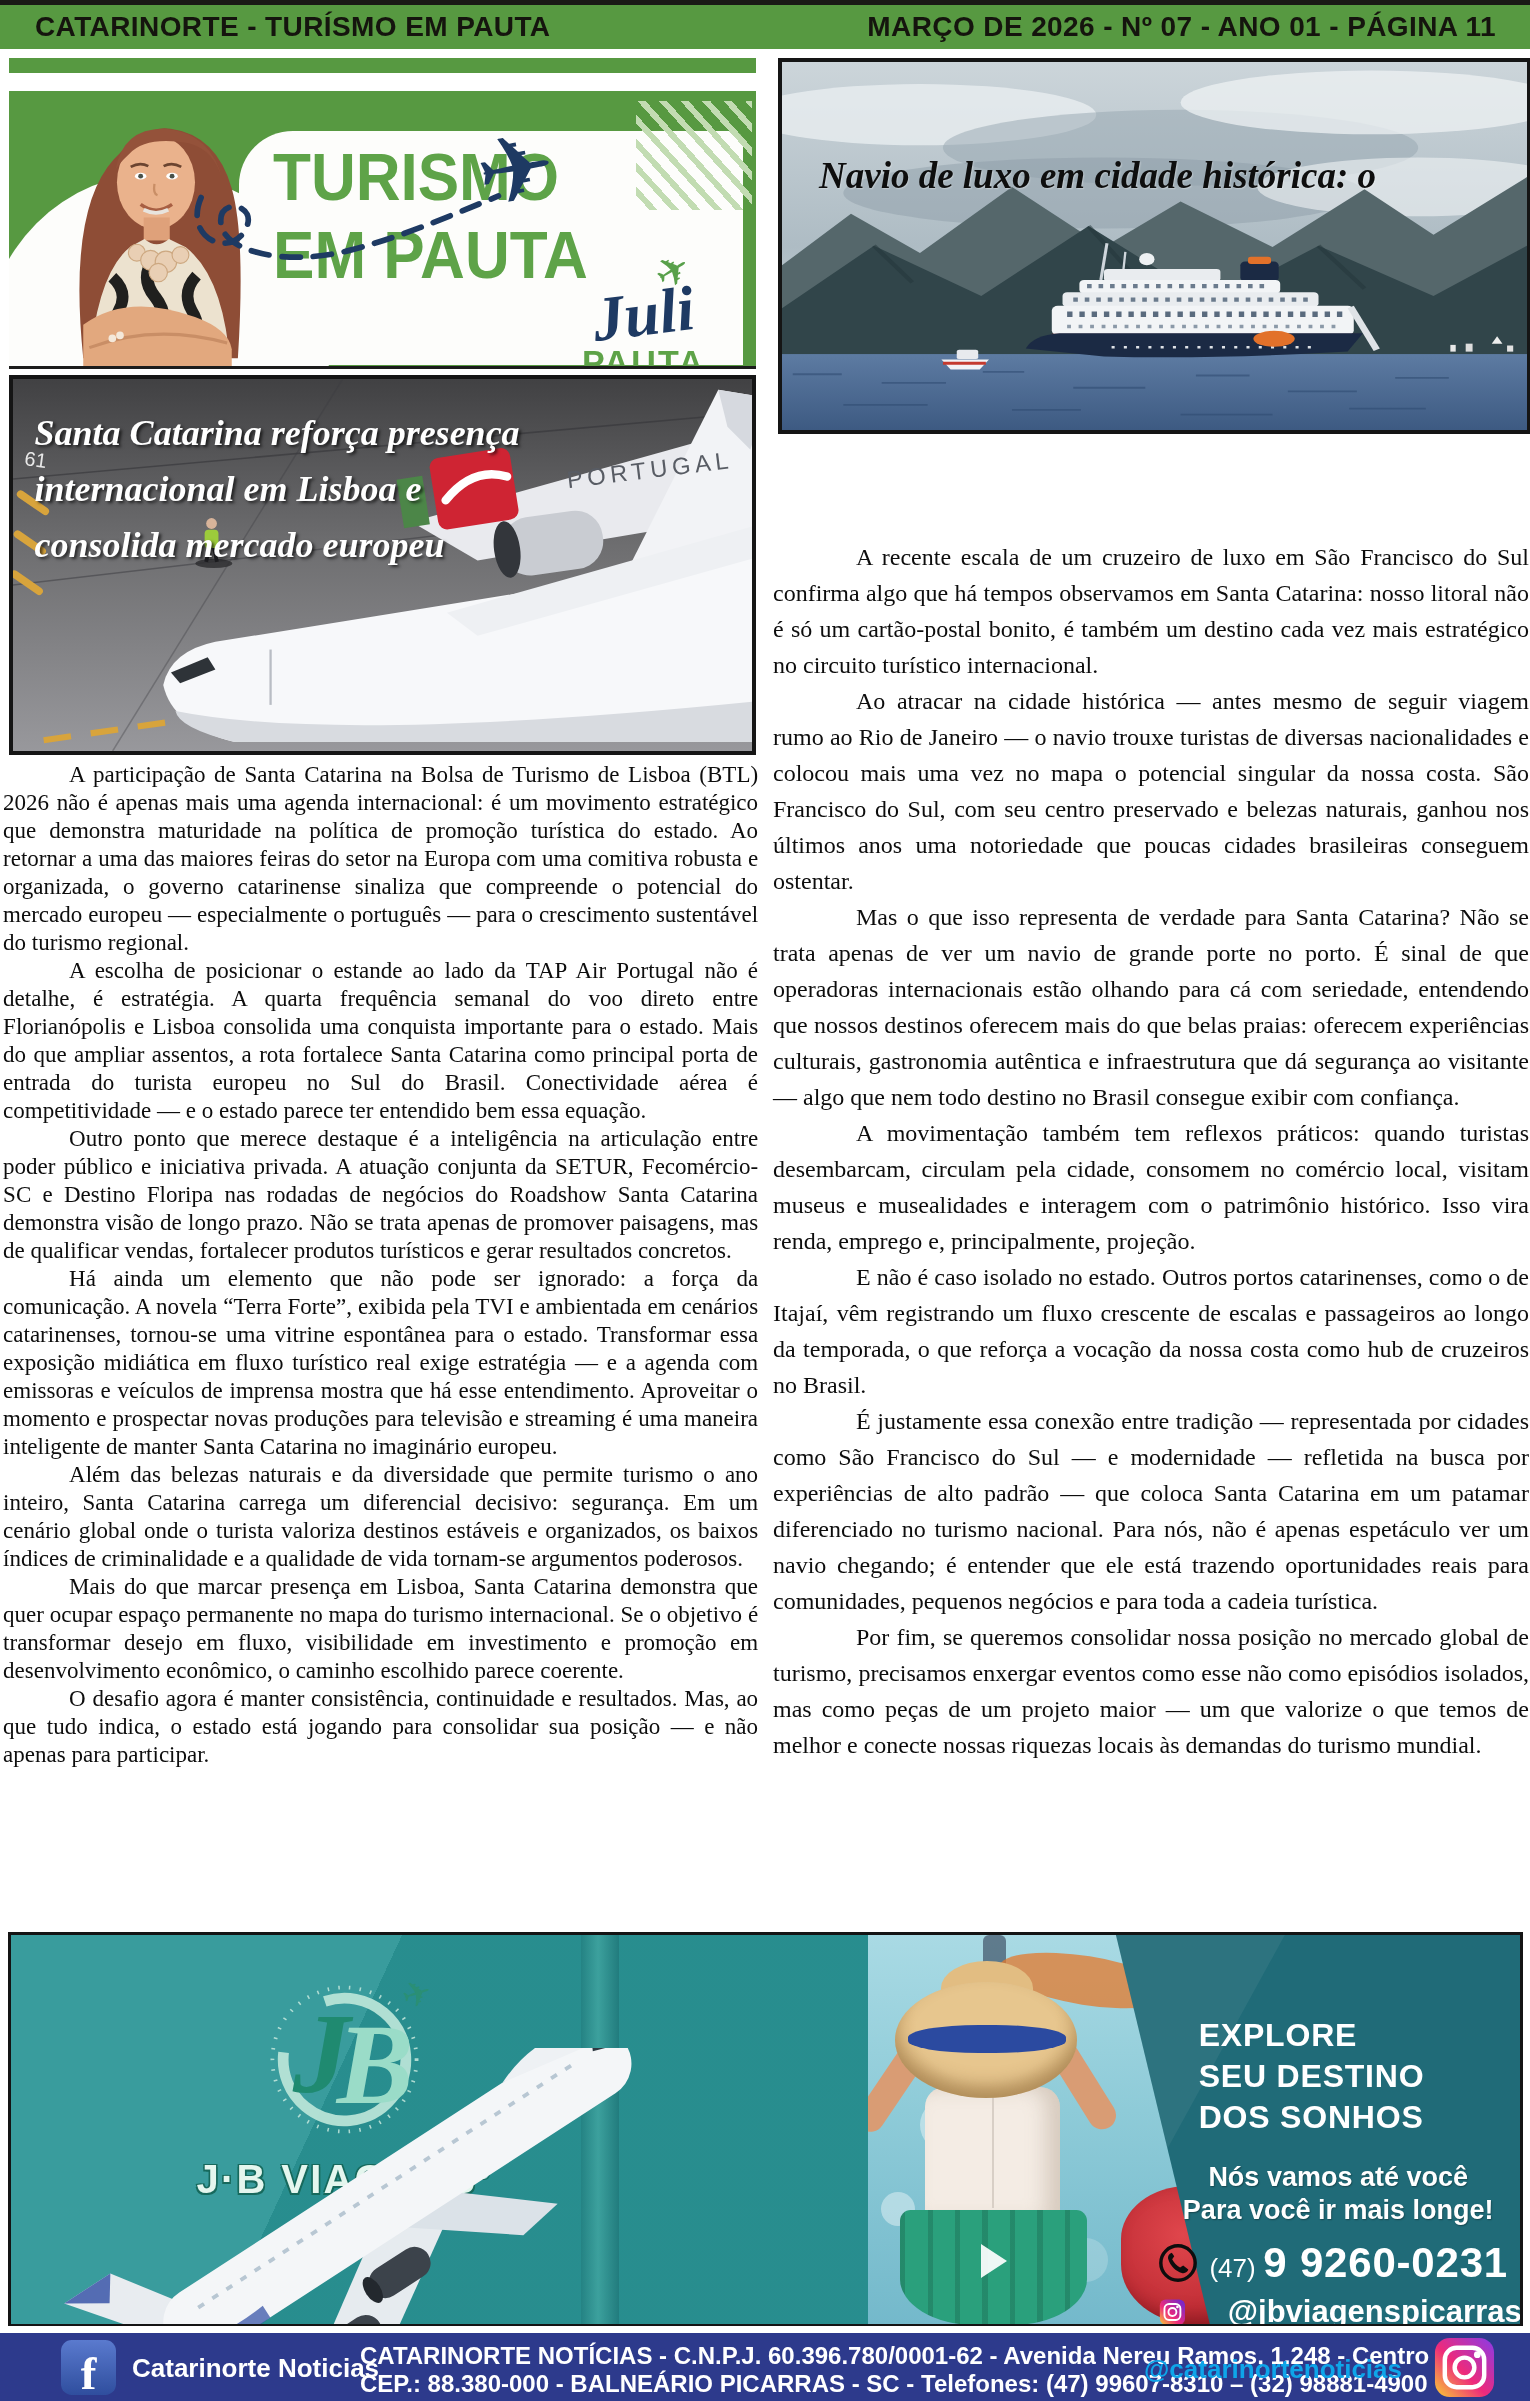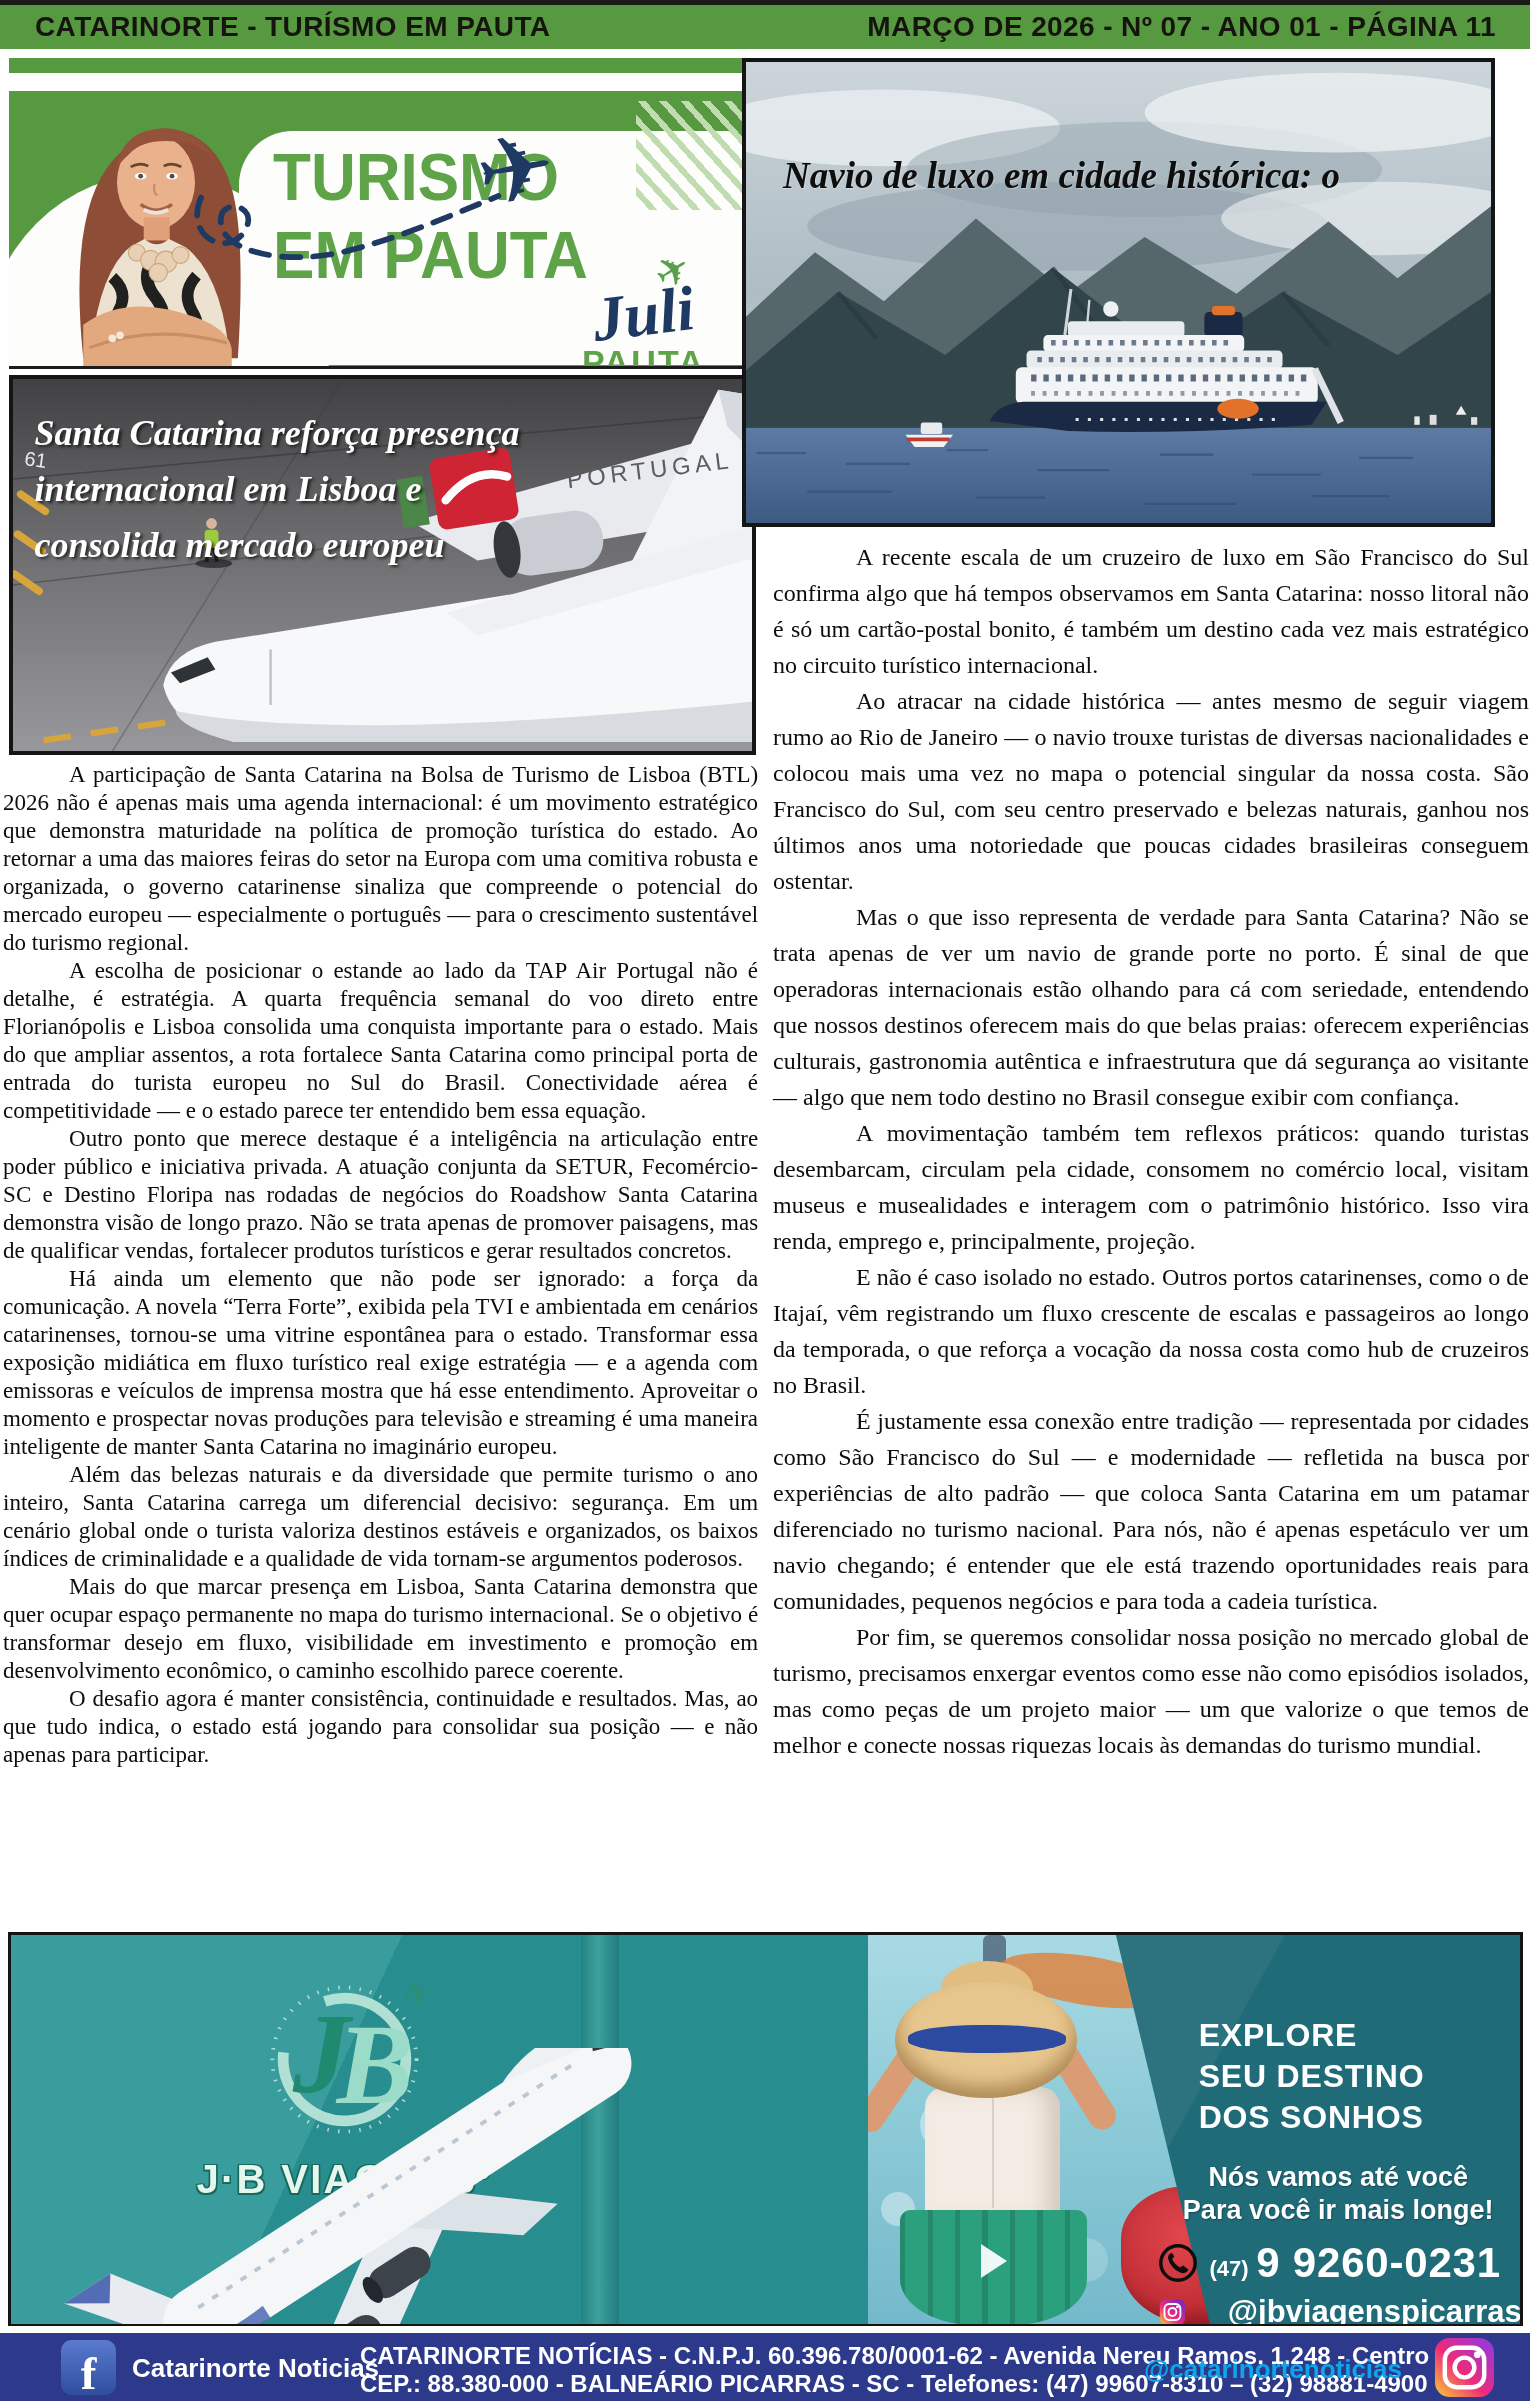--- a/index.html
+++ b/index.html
@@ -38,21 +38,21 @@
   .b-sig .last{display:block;margin-top:-3.1px;font-weight:800;font-size:34px;color:#5ea348;letter-spacing:2.3px;}
 
   
   .photoL{position:absolute;left:9.2px;top:375px;width:747px;height:380px;border:4.6px solid #151515;
           box-sizing:border-box;overflow:hidden;}
   .photoL svg.scene{position:absolute;left:0;top:0;width:100%;height:100%;}
   .headlineL{position:absolute;left:21.4px;top:26px;width:520px;
              font-family:"Liberation Serif",serif;font-style:italic;font-weight:bold;
              font-size:36px;line-height:56px;color:#ffffff;text-shadow:2.3px 2.3px 3.1px rgba(0,0,0,.65);}
 
-  .photoR{position:absolute;left:742px;top:58px;width:753px;height:469px;border:4.6px solid #151515;
+  .photoR{position:absolute;left:778px;top:58px;width:753px;height:376px;border:4.6px solid #151515;
           box-sizing:border-box;overflow:hidden;}
   .photoR svg.scene{position:absolute;left:0;top:0;width:100%;height:100%;}
   .headlineR{position:absolute;left:37px;top:83px;width:689px;
              font-family:"Liberation Serif",serif;font-style:italic;font-weight:bold;
              font-size:37px;line-height:61px;color:#0e0e0e;text-shadow:0.8px 0.8px 1.5px rgba(255,255,255,.35);}
 
   
   .bodyL{position:absolute;left:3.1px;top:761px;width:755px;}
   .bodyL p{margin:0;font-family:"Liberation Serif",serif;font-size:23px;line-height:28px;
            text-align:justify;text-indent:66px;color:#0d0d0d;}
@@ -107,21 +107,21 @@
 
   .ad-panel{position:absolute;left:1065px;top:0;width:447px;height:389px;background:#206b78;
             clip-path:polygon(9% 0,100% 0,100% 100%,30% 100%);}
   .ad-panel::after{content:"";position:absolute;left:21.4px;top:0;width:42%;height:58%;
             background:rgba(255,255,255,.06);clip-path:polygon(0 0,100% 0,34% 100%);}
   .ad-copy{position:absolute;left:1144px;top:80px;width:367px;color:#fff;}
   .ad-head{padding-left:44px;font-weight:800;font-size:32px;line-height:41px;letter-spacing:0.8px;}
   .ad-tags{margin-top:23px;text-align:center;font-size:27px;line-height:33px;font-weight:bold;
            text-shadow:0.8px 0.8px 1.5px rgba(0,0,0,.35);}
   .ad-phone{display:flex;align-items:center;margin-top:12.2px;padding-left:1.5px;}
-  .ad-phone .area{font-size:22px;font-weight:bold;margin:10.7px 7.7px 0 9.2px;}
+  .ad-phone .area{font-size:26px;font-weight:normal;margin:10.7px 7.7px 0 9.2px;}
   .ad-phone .num{font-size:42px;font-weight:800;letter-spacing:0.8px;}
   .ad-insta{display:flex;align-items:center;margin-top:6.1px;padding-left:4.6px;gap:10.7px;}
   .ad-insta .handle{font-size:31px;font-weight:bold;margin-left:31px;}
 
   
   .gapline{position:absolute;left:0;top:2326px;width:100%;height:6.1px;background:#fff;}
   .pagefooter{position:absolute;left:0;top:2333px;width:100%;height:69px;background:#2d3a8c;}
   .fb-icon{position:absolute;left:61px;top:6.9px;width:55px;height:55px;border-radius:10.7px;
            background:linear-gradient(180deg,#5a7ace,#2f4e9e);display:flex;align-items:flex-end;
            justify-content:center;overflow:hidden;}

